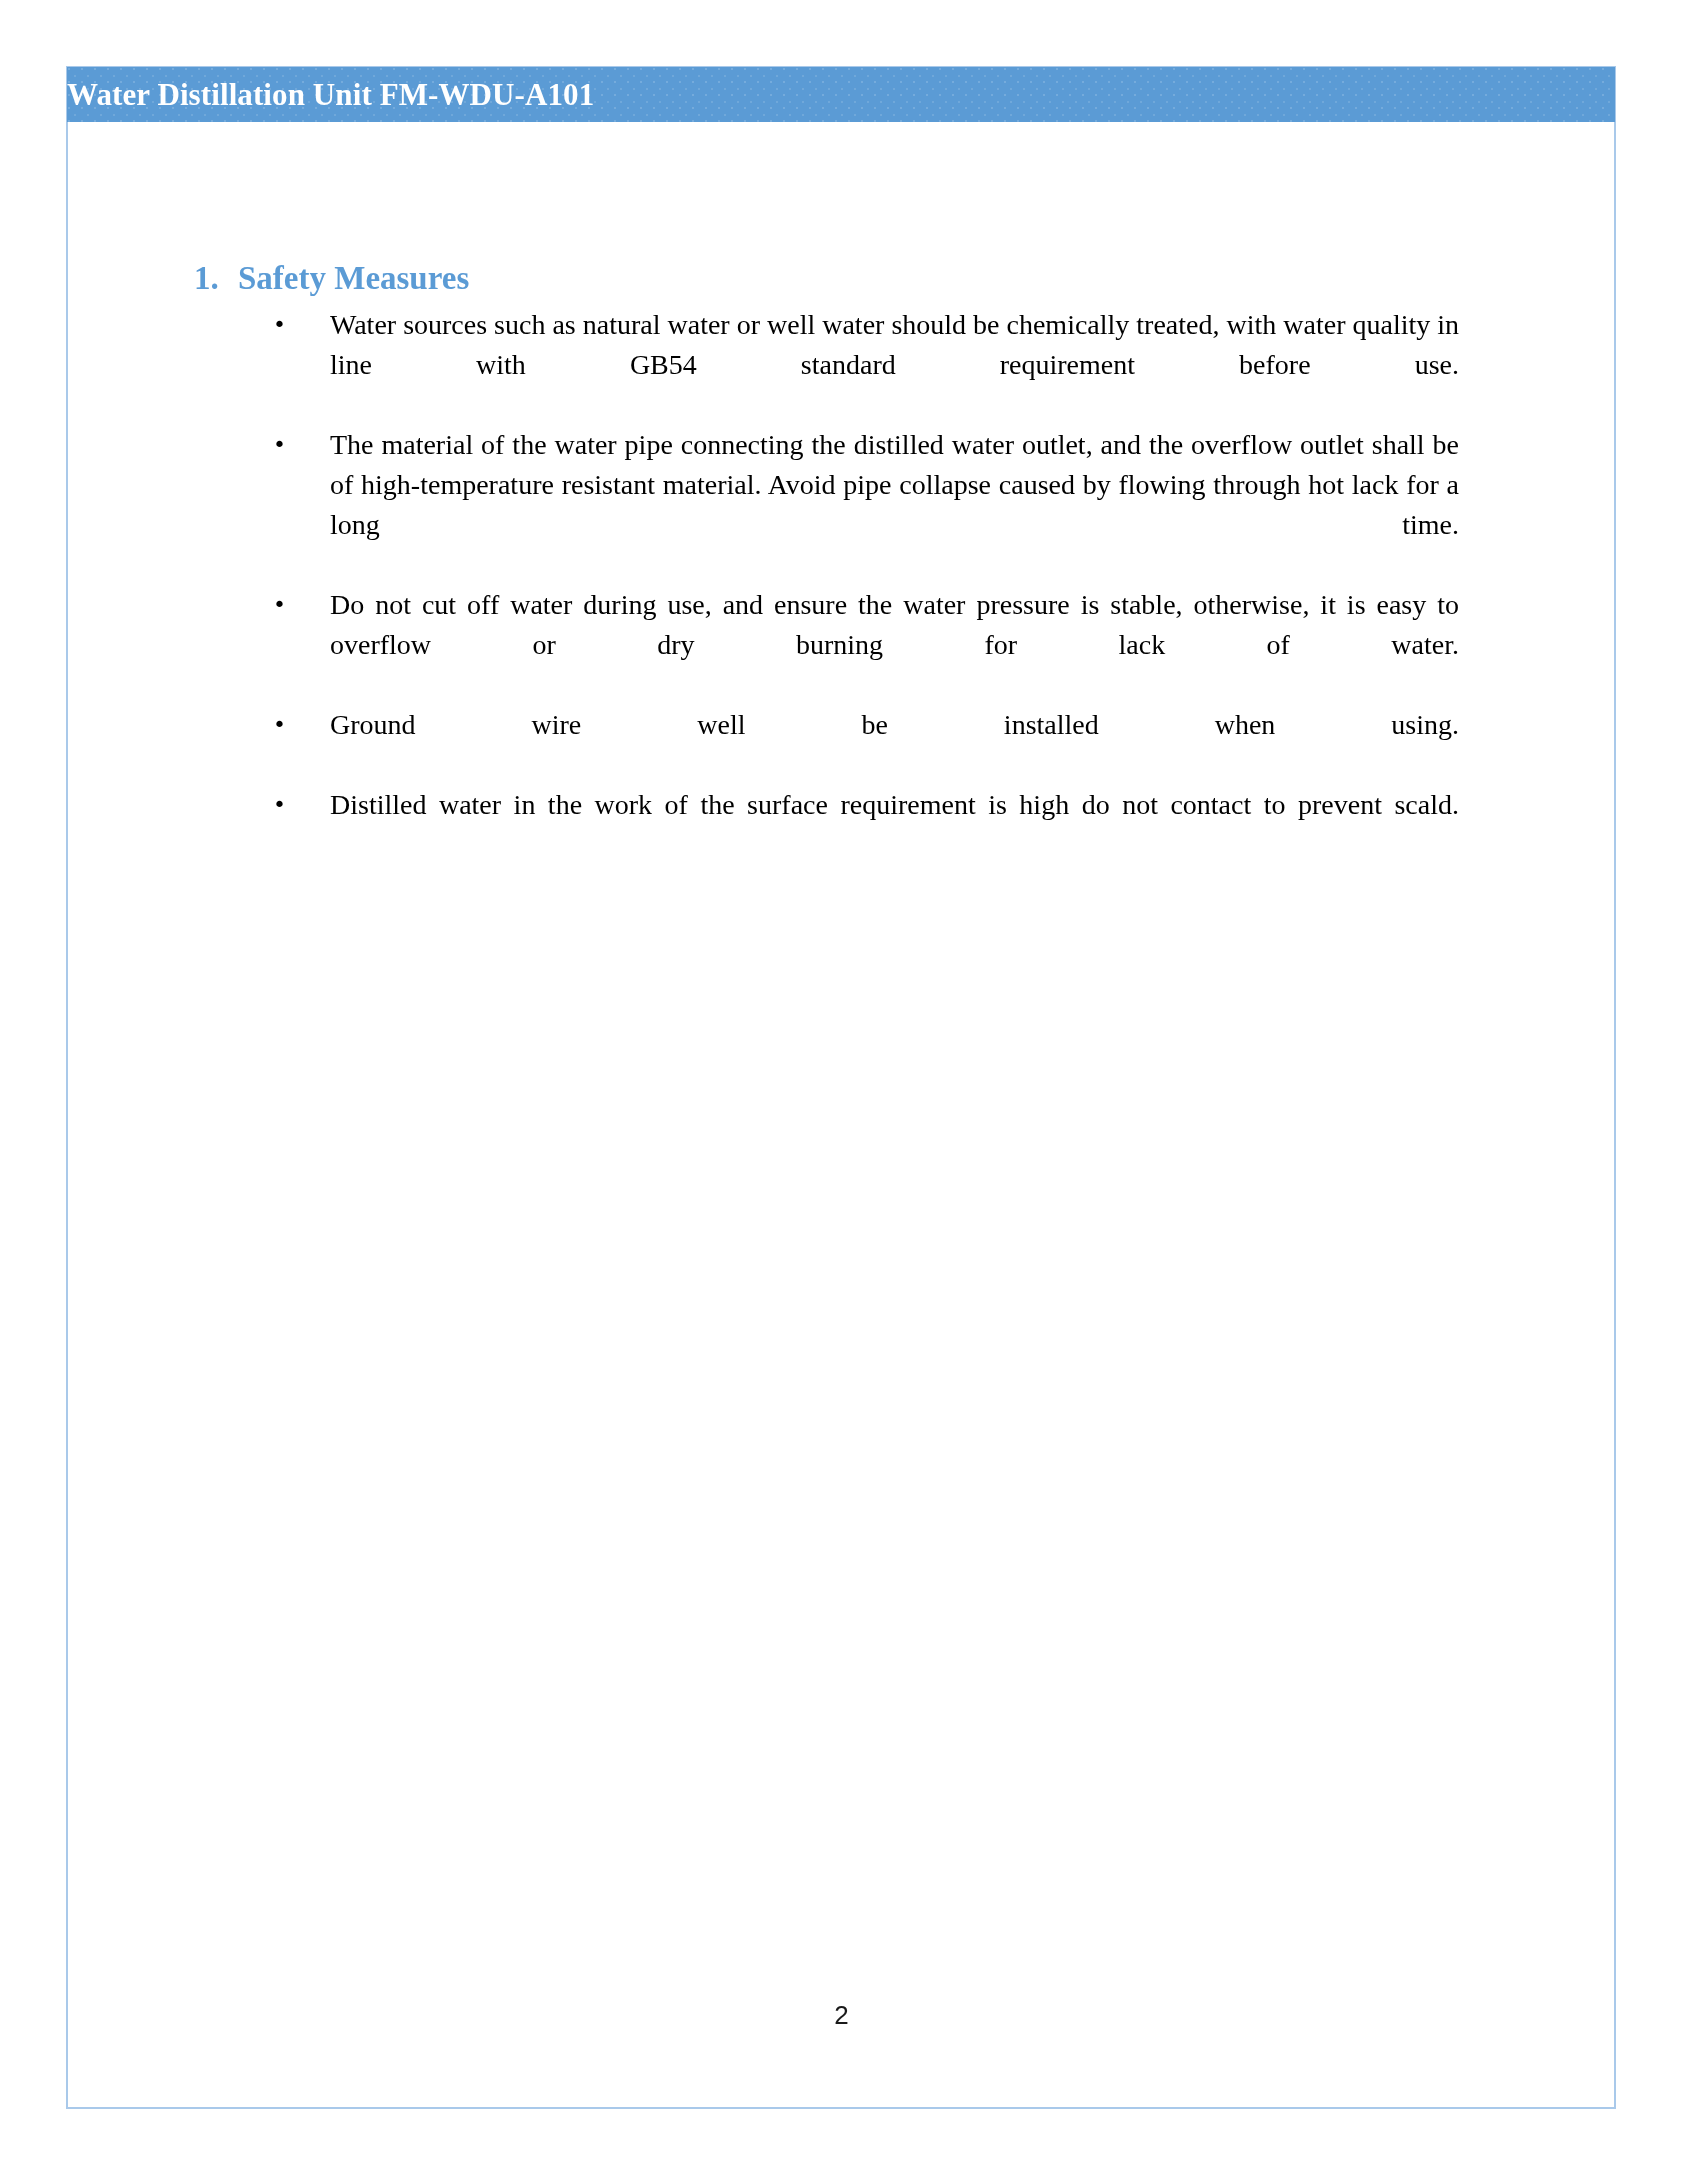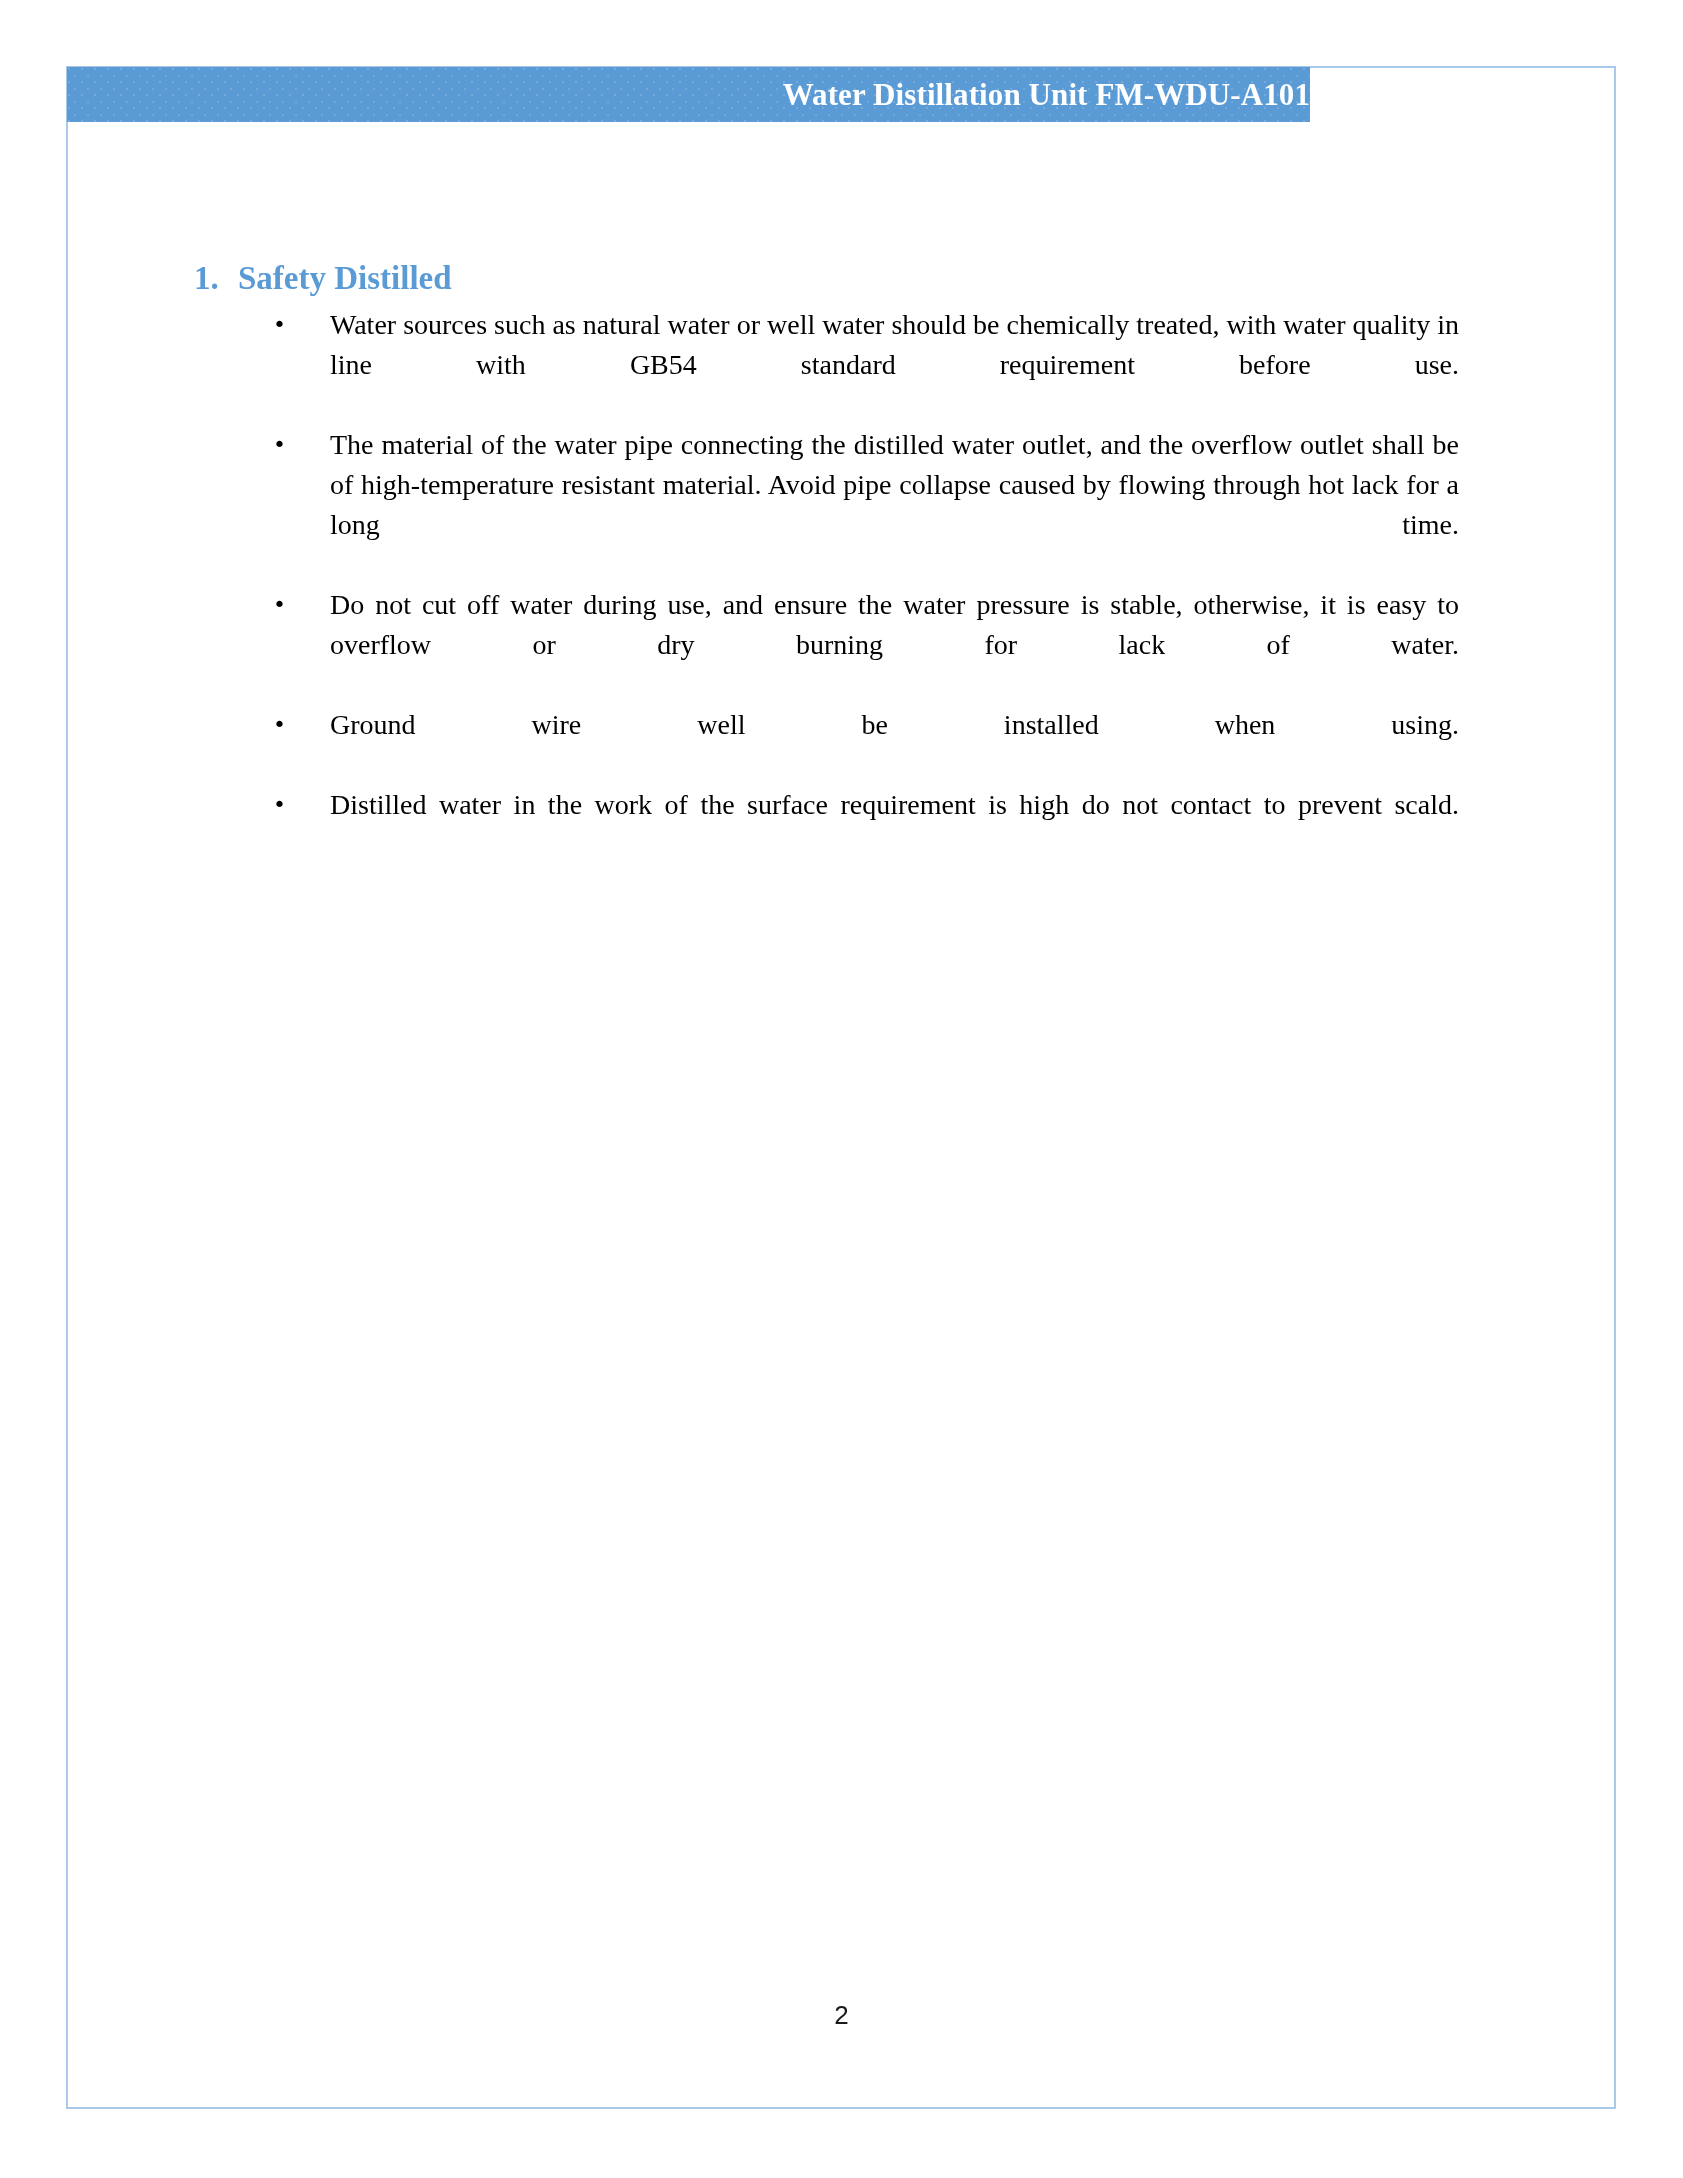--- a/index.html
+++ b/index.html
@@ -25,30 +25,30 @@
     border: 2px solid #a9c9ea;
     box-sizing: border-box;
     background: #ffffff;
   }
 
   
   #doc-header {
     position: absolute;
     left: 67px;
     top: 67px;
-    width: 1243px;
+    width: 1548px;
     height: 55px;
     background-color: #5b9bd5;
     background-image:
       radial-gradient(circle at 2px 2px, rgba(255,255,255,0.16) 1px, transparent 1.2px),
       radial-gradient(circle at 8px 9px, rgba(255,255,255,0.13) 1px, transparent 1.2px);
     background-size: 13px 13px, 13px 13px;
     display: flex;
     align-items: center;
-    justify-content: flex-end;
+    justify-content: flex-start;
     box-sizing: border-box;
   }
   #doc-header .header-title {
     color: #ffffff;
     font-family: "Liberation Serif", "DejaVu Serif", serif;
     font-weight: bold;
     font-size: 31px;
     letter-spacing: 0.1px;
     line-height: 1;
     white-space: nowrap;
@@ -143,21 +143,21 @@
 <div id="page-frame"></div>
 
 <div id="doc-header">
   <span class="header-title">Water Distillation Unit FM-WDU-A101</span>
 </div>
 
 <div id="content-area">
 
   <div class="section-heading">
     <span class="sec-num">1.</span>
-    <span class="sec-title">Safety Distilled</span>
+    <span class="sec-title">Safety Measures</span>
   </div>
 
   <ul id="safety-list">
     <li>
       <span class="bullet-glyph">•</span>
       <span class="li-text">Water sources such as natural water or well water should be chemically treated, with water quality in line with GB54 standard requirement before use.</span>
     </li>
     <li>
       <span class="bullet-glyph">•</span>
       <span class="li-text">The material of the water pipe connecting the distilled water outlet, and the overflow outlet shall be of high-temperature resistant material. Avoid pipe collapse caused by flowing through hot lack for a long time.</span>

